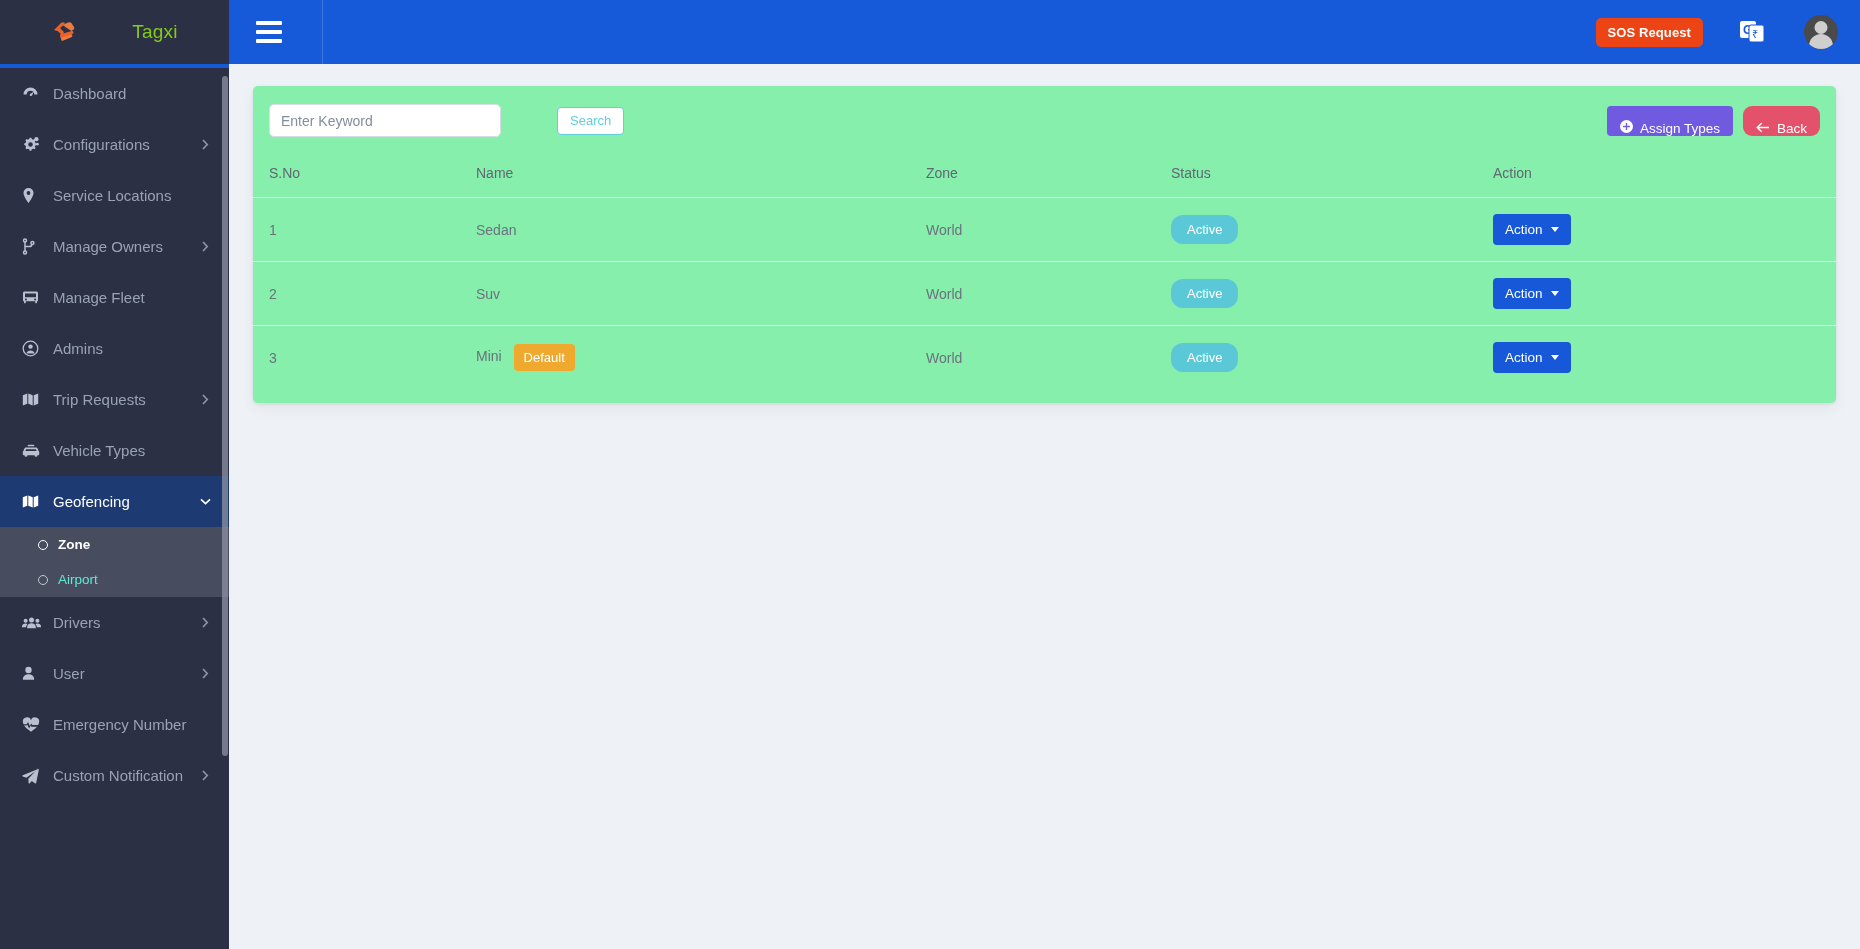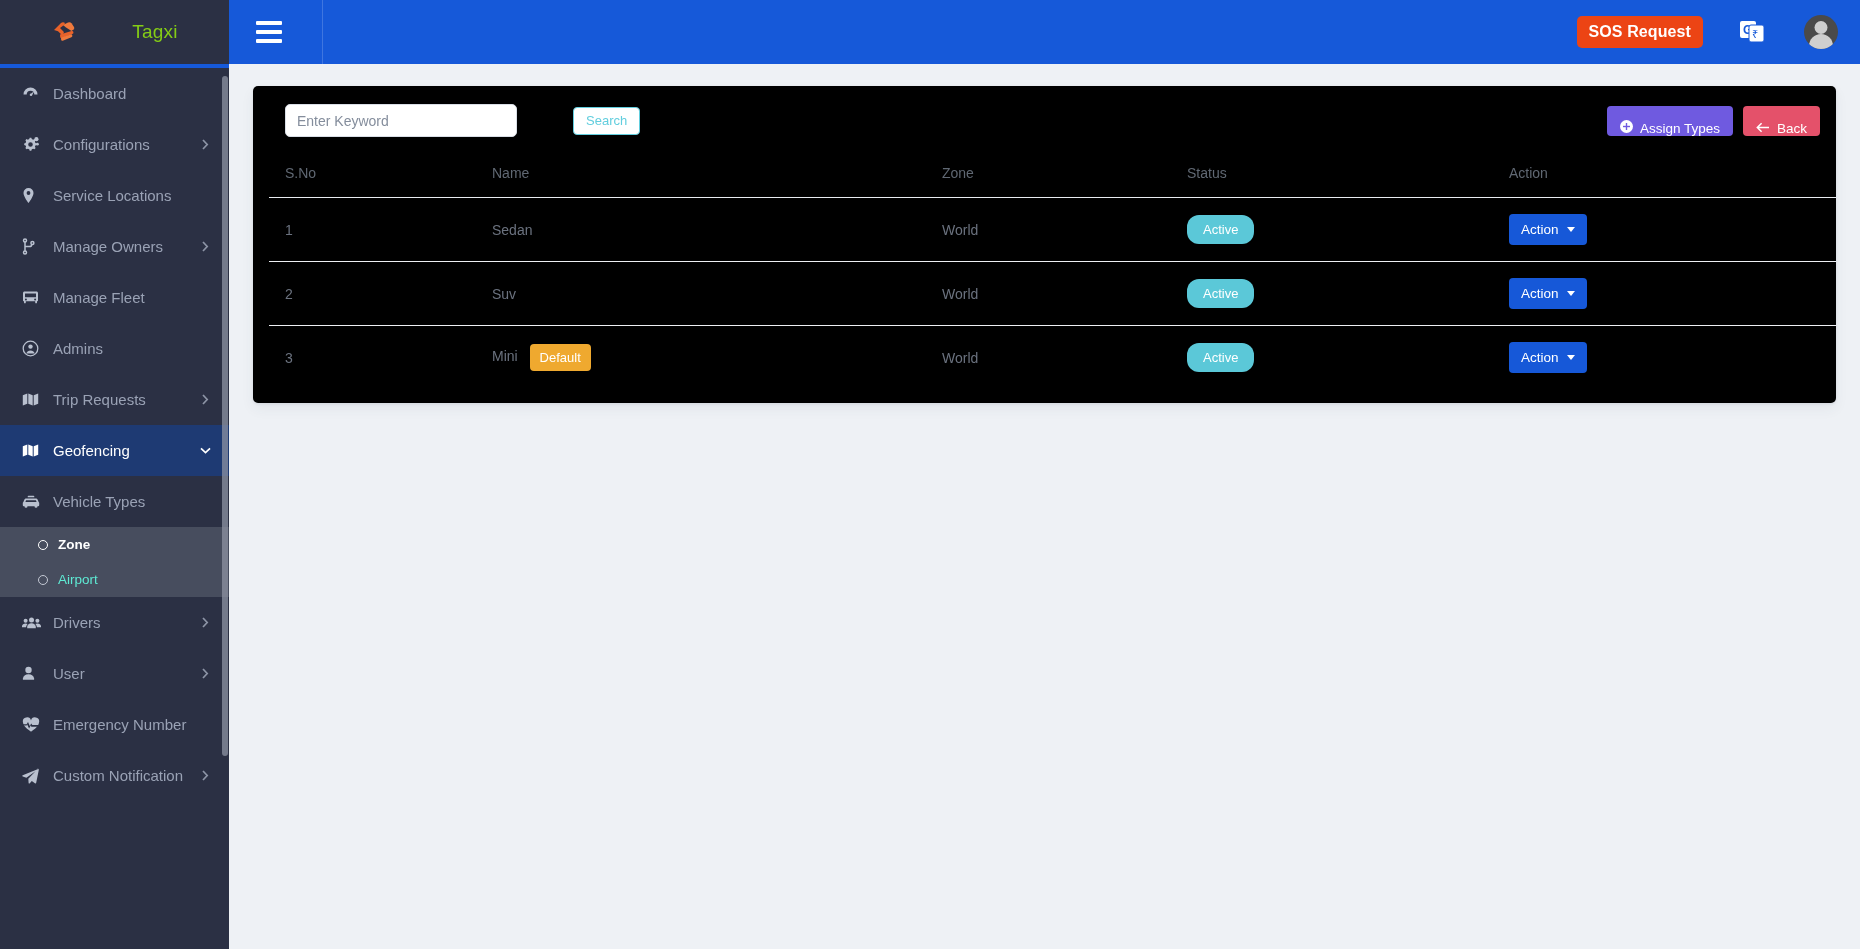--- a/index.html
+++ b/index.html
@@ -151,21 +151,21 @@
   .topbar-divider {
     width: 1px;
     height: 64px;
     background: #3f76e0;
     margin-left: 40px;
   }
   .topbar-spacer { flex: 1; }
   .sos-badge {
     background: #ec4414;
     color: #ffffff;
-    font-size: 16px;
+    font-size: 13px;
     font-weight: bold;
     padding: 7px 12px;
     border-radius: 5px;
     cursor: pointer;
     letter-spacing: .1px;
   }
   .translate-icon {
     margin-left: 36px;
     cursor: pointer;
     display: flex;
@@ -198,24 +198,24 @@
     transform: translateX(-50%);
   }
 
   .content {
     flex: 1;
     background: #eef1f5;
     padding: 22px 24px 0 24px;
     overflow: hidden;
   }
   .card {
-    background: #000000;
+    background: #86efac;
     border-radius: 5px;
     box-shadow: 0 1px 3px rgba(50,60,80,.10), 0 6px 14px rgba(50,60,80,.06);
-    padding: 0 0 14px 16px;
+    padding: 0 0 14px 0;
   }
   .card-toolbar {
     display: flex;
     align-items: center;
     padding: 18px 16px 14px 16px;
   }
   .search-input {
     width: 232px;
     height: 33px;
     border: 1px solid #d9dee6;
@@ -248,21 +248,21 @@
     font-size: 13.5px;
     display: inline-flex;
     align-items: flex-end;
     gap: 7px;
     padding: 0 13px;
     cursor: pointer;
     font-family: "Liberation Sans", sans-serif;
     white-space: nowrap;
   }
   .btn-assign { background: #6f5ae0; }
-  .btn-back { background: #e4516a; margin-left: 10px; }
+  .btn-back { background: #e4516a; margin-left: 10px; border-radius: 9px; }
 
   table { width: 100%; border-collapse: collapse; }
   thead th {
     text-align: left;
     font-size: 14px;
     font-weight: normal;
     color: #606873;
     padding: 14px 8px 16px 16px;
     border-bottom: 1px solid #e8ebf0;
   }
@@ -422,42 +422,42 @@
           </svg>
       </span>
       <span class="nav-label">Trip Requests</span>
       <span class="nav-caret">
         <svg width="7" height="11" viewBox="0 0 7 11" fill="none" stroke="currentColor" stroke-width="1.7">
             <path d="M1 1l4.2 4.5L1 10"></path>
           </svg>
       </span>
     </div>
 
+    <div class="nav-item">
+      <span class="nav-ico">
+        <svg width="18" height="14" viewBox="0 0 18 14" fill="currentColor">
+            <path d="M6.5.8h5c.5 0 .8.3.8.8v.7H5.7v-.7c0-.5.3-.8.8-.8zM4.2 3.4h9.6c.8 0 1.5.5 1.8 1.2l1 2.3c.4.2.6.6.6 1.1v2.3c0 .5-.4.9-.9.9h-.8a1.5 1.5 0 01-3 0H5.5a1.5 1.5 0 01-3 0h-.8c-.5 0-.9-.4-.9-.9V8c0-.5.2-.9.6-1.1l1-2.3c.3-.7 1-1.2 1.8-1.2zm-.1 1.9l-.7 1.6h11.2l-.7-1.6z"></path>
+          </svg>
+      </span>
+      <span class="nav-label">Vehicle Types</span>
+      <span class="nav-caret"></span>
+    </div>
+
     <div class="nav-item active">
       <span class="nav-ico">
         <svg width="17" height="15" viewBox="0 0 17 15" fill="currentColor">
             <path d="M.8 3.3L5.3 1.4v10.3L.8 13.6zM6.3 1.4l4.4 1.9v10.3L6.3 11.7zM11.7 3.3l4.5-1.9v10.3l-4.5 1.9z"></path>
           </svg>
       </span>
       <span class="nav-label">Geofencing</span>
       <span class="nav-caret">
         <svg width="11" height="7" viewBox="0 0 11 7" fill="none" stroke="currentColor" stroke-width="1.7">
             <path d="M1 1.3l4.5 4.2L10 1.3"></path>
           </svg>
       </span>
-    </div>
-
-    <div class="nav-item">
-      <span class="nav-ico">
-        <svg width="18" height="14" viewBox="0 0 18 14" fill="currentColor">
-            <path d="M6.5.8h5c.5 0 .8.3.8.8v.7H5.7v-.7c0-.5.3-.8.8-.8zM4.2 3.4h9.6c.8 0 1.5.5 1.8 1.2l1 2.3c.4.2.6.6.6 1.1v2.3c0 .5-.4.9-.9.9h-.8a1.5 1.5 0 01-3 0H5.5a1.5 1.5 0 01-3 0h-.8c-.5 0-.9-.4-.9-.9V8c0-.5.2-.9.6-1.1l1-2.3c.3-.7 1-1.2 1.8-1.2zm-.1 1.9l-.7 1.6h11.2l-.7-1.6z"></path>
-          </svg>
-      </span>
-      <span class="nav-label">Vehicle Types</span>
-      <span class="nav-caret"></span>
     </div>
 
     <div class="submenu">
       <div class="sub-item active">
         <span class="dot">
             <span class="sub-ring"></span>
           </span>
         <span>Zone</span>
       </div>
       <div class="sub-item">

